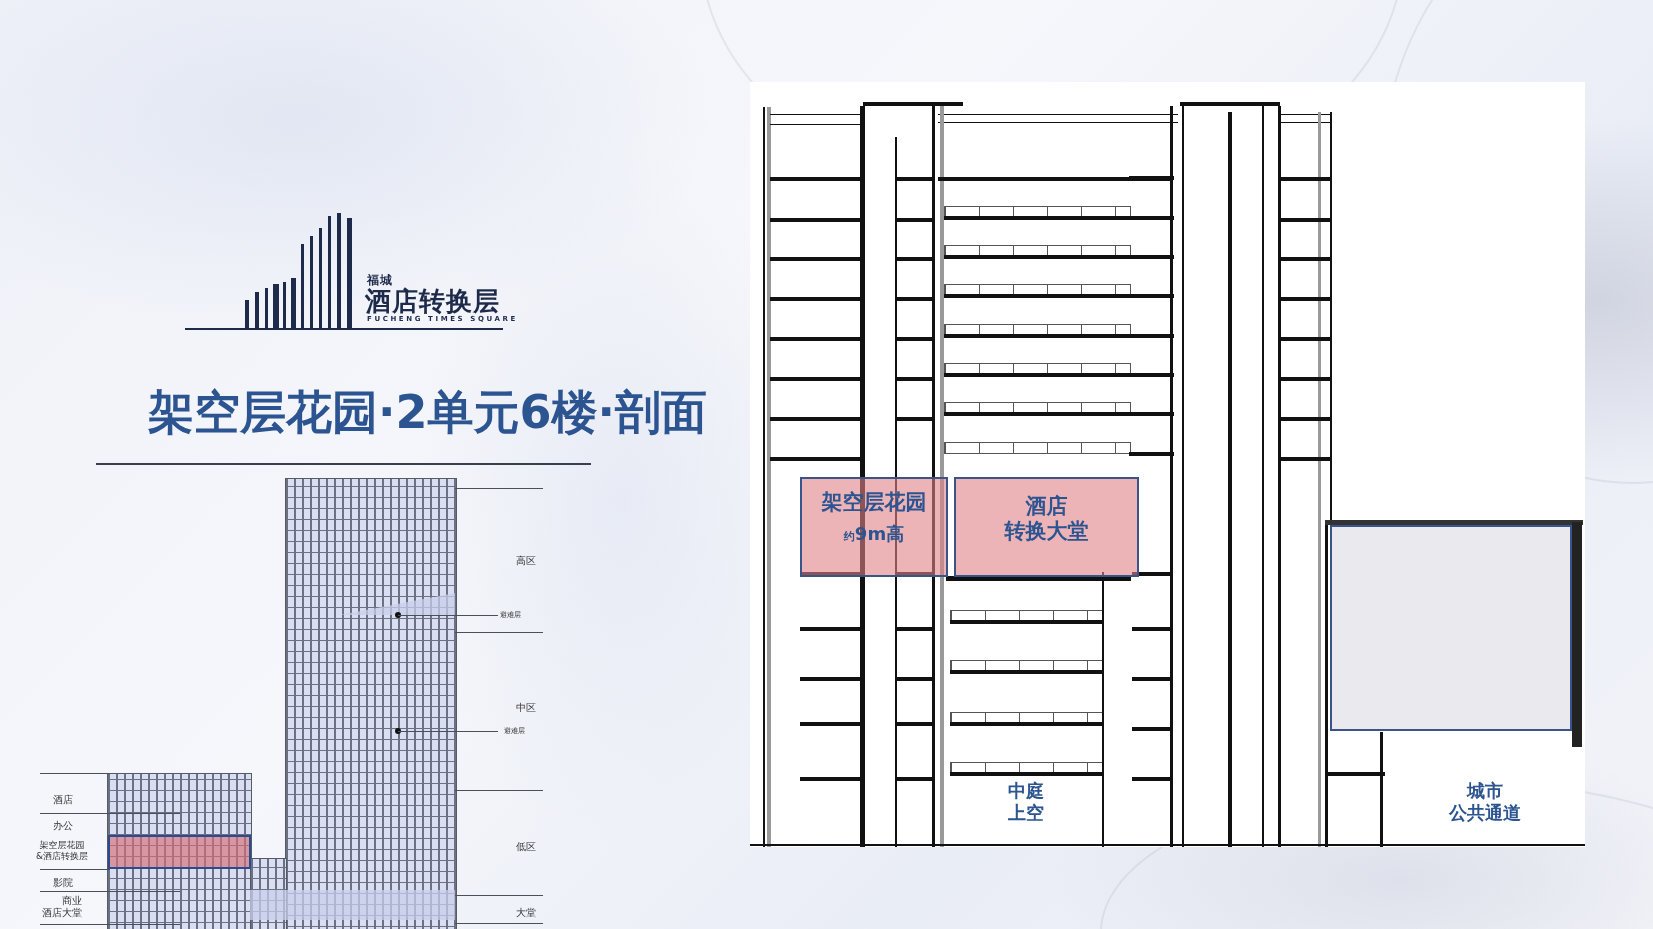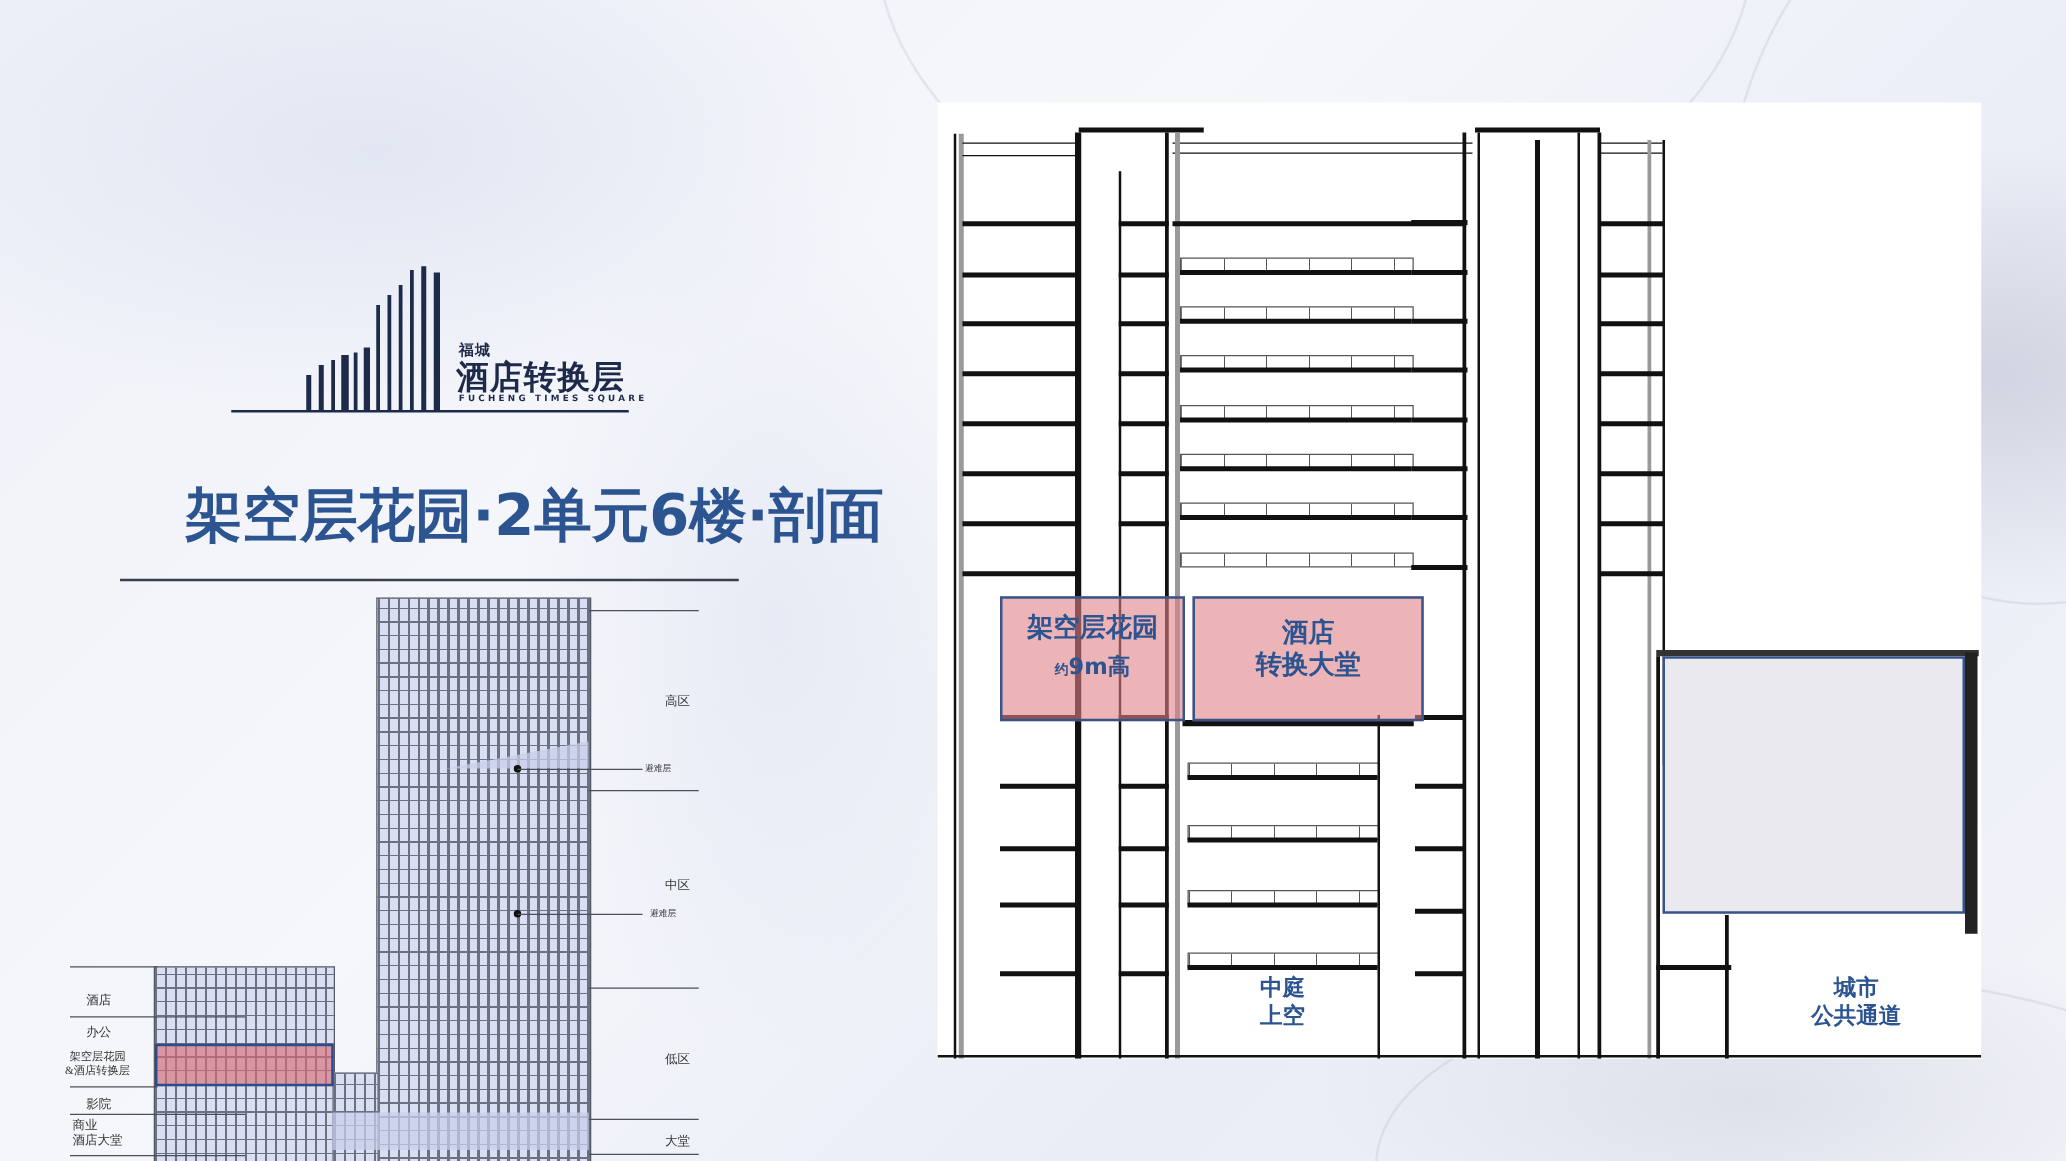--- a/index.html
+++ b/index.html
@@ -85,21 +85,21 @@
     <div class="logo-base"></div>
   </div>
   <div class="logo-small">福城</div>
   <div class="logo-big">酒店转换层</div>
   <div class="logo-en">FUCHENG TIMES SQUARE</div>
 </div>
 
 <div class="abs page-title">架空层花园·2单元6楼·剖面</div>
 <div class="abs title-rule"></div>
 
-<div class="abs" style="left:16px;top:470px;width:560px;height:459px;font-family:Liberation Serif, serif;">
+<div class="abs" style="left:0;top:470px;width:560px;height:459px;">
 
   <div class="abs tower-grid" style="left:285px;top:8px;width:170px;height:459px;"></div>
 
   <div class="abs lobby-shade" style="left:340px;top:123px;width:115px;height:22px;clip-path:polygon(0 100%,100% 0,100% 100%);"></div>
   <div class="abs dot" style="left:395px;top:142px;"></div>
   <div class="abs dot" style="left:395px;top:258px;"></div>
 
   <div class="abs tower-grid" style="left:107px;top:303px;width:143px;height:160px;"></div>
   <div class="abs tower-grid" style="left:250px;top:388px;width:35px;height:75px;"></div>
   <div class="abs lobby-shade" style="left:250px;top:420px;width:205px;height:30px;"></div>
@@ -123,21 +123,21 @@
   <div class="abs zone-label" style="left:53px;top:323px;">酒店</div>
   <div class="abs zone-line" style="left:40px;top:343px;width:140px;"></div>
   <div class="abs zone-label" style="left:53px;top:349px;">办公</div>
   <div class="abs zone-label" style="left:36px;top:370px;text-align:center;line-height:11px;font-size:9px;">
     <div>架空层花园</div>
     <div>&amp;酒店转换层</div>
   </div>
   <div class="abs zone-line" style="left:40px;top:399px;width:70px;"></div>
   <div class="abs zone-label" style="left:53px;top:406px;">影院</div>
   <div class="abs zone-line" style="left:40px;top:421px;width:140px;"></div>
-  <div class="abs zone-label" style="left:42px;top:425px;text-align:left;line-height:12px;">
+  <div class="abs zone-label" style="left:42px;top:425px;text-align:right;line-height:12px;">
     <div>商业</div>
     <div>酒店大堂</div>
   </div>
   <div class="abs zone-line" style="left:40px;top:454px;width:140px;"></div>
 </div>
 
 <div class="abs panel">
 
   <div class="ln" style="left:13px;top:25px;width:2px;height:740px;"></div>
   <div class="gl" style="left:17px;top:25px;width:4px;height:740px;"></div>

